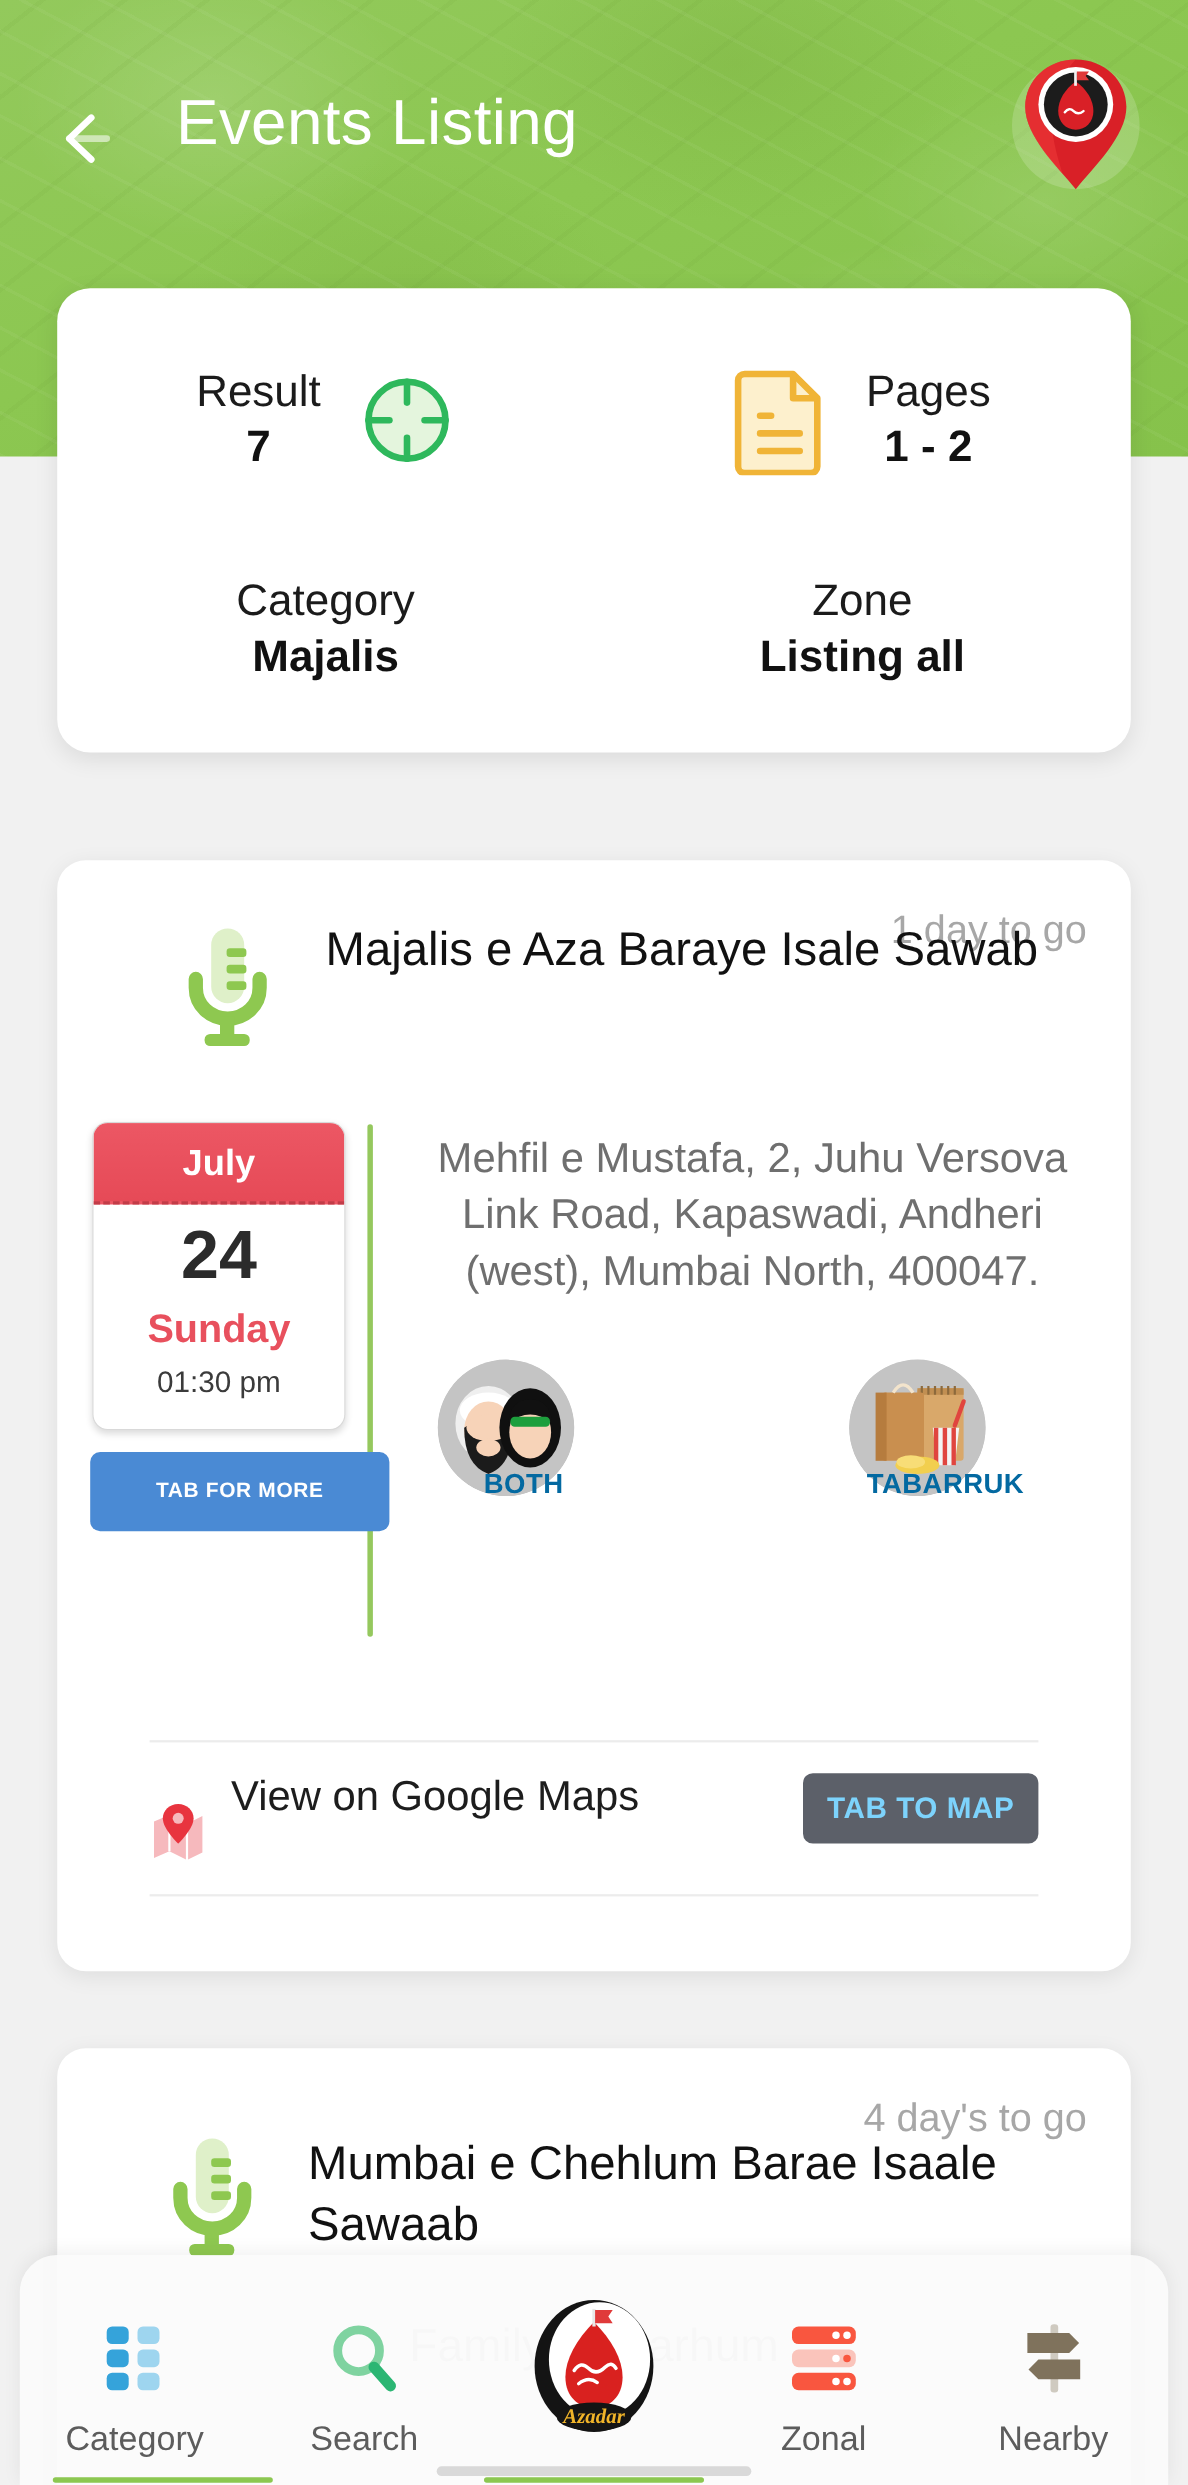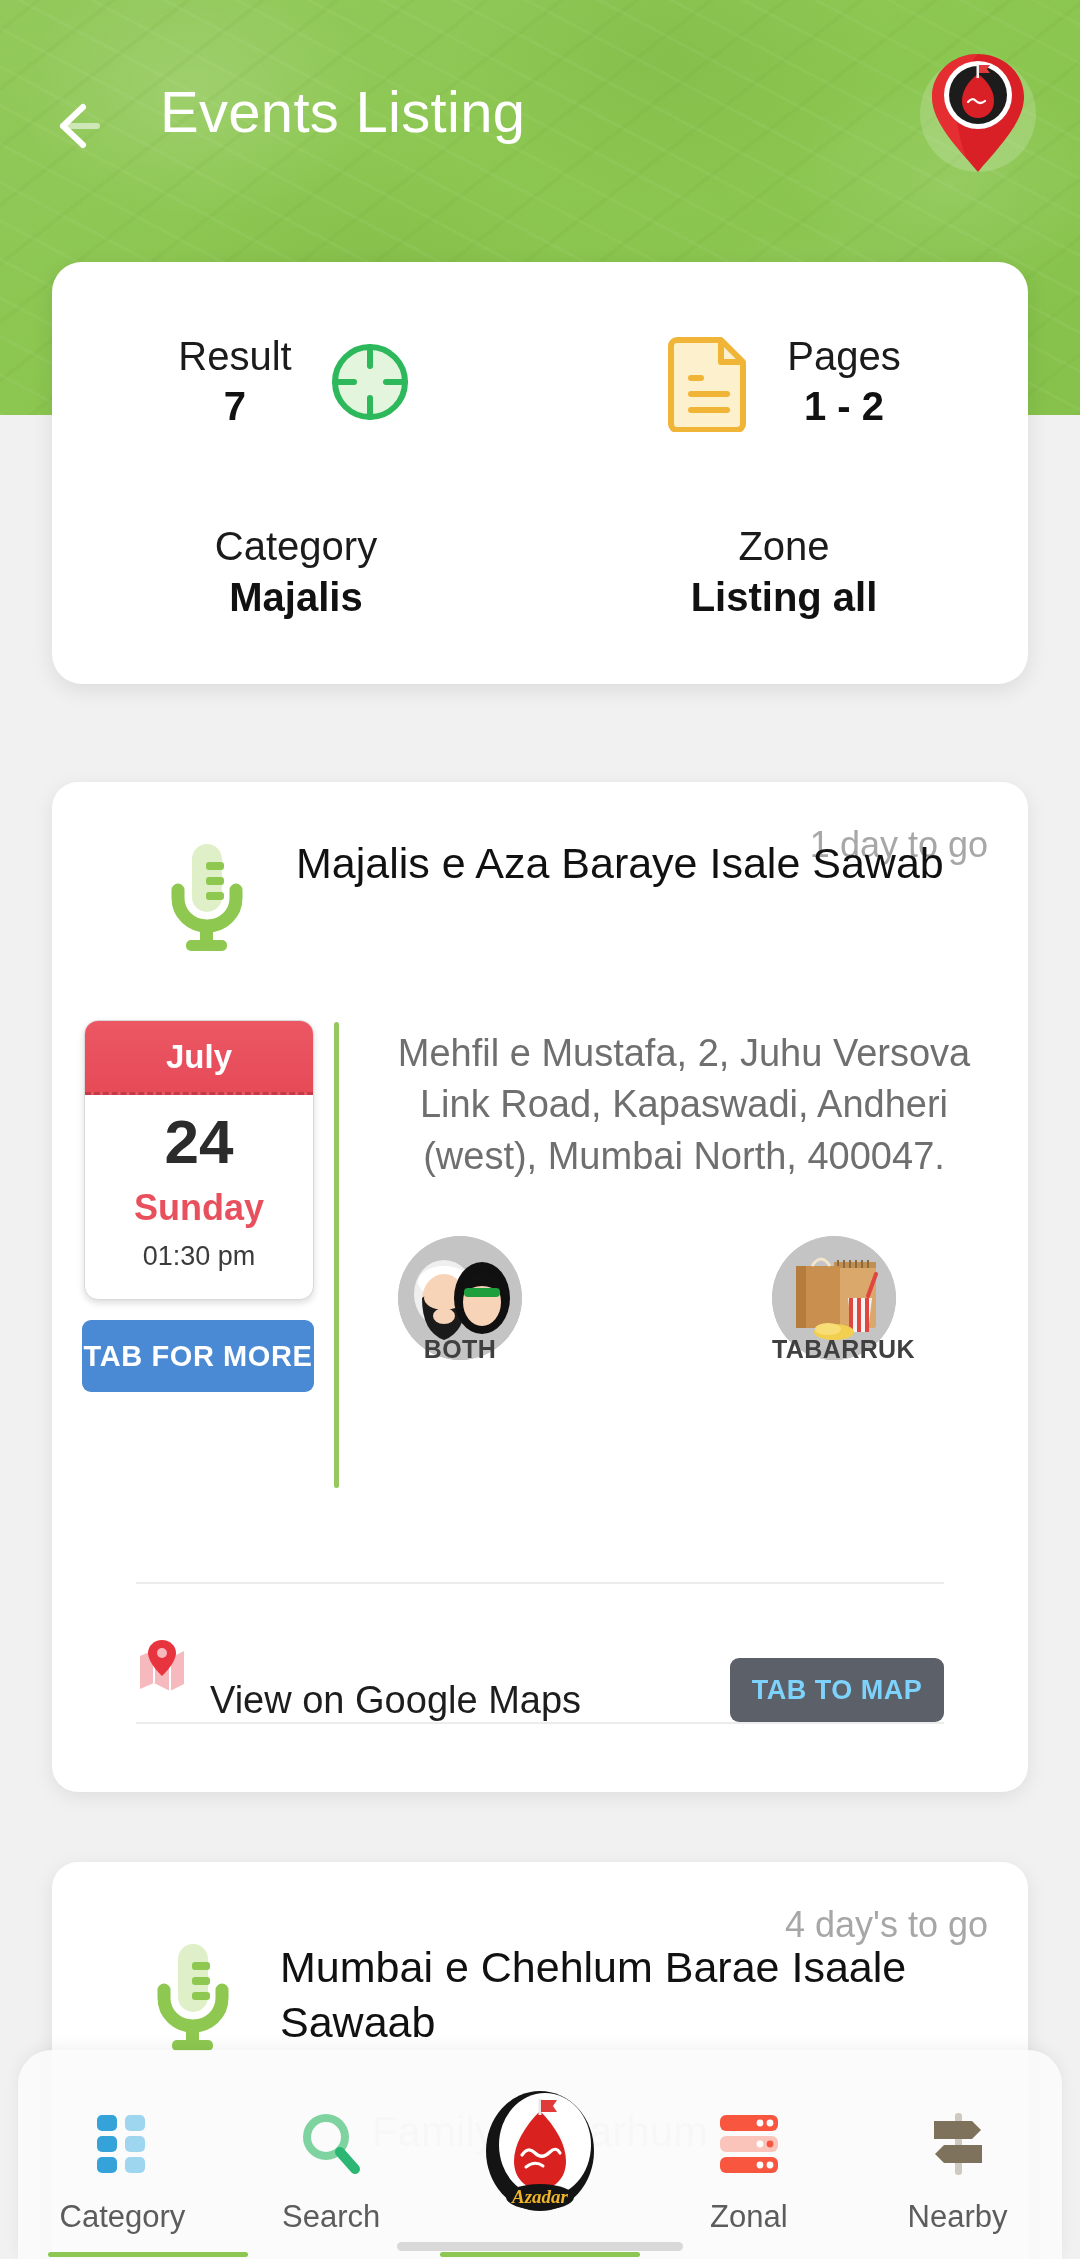--- a/index.html
+++ b/index.html
@@ -102,46 +102,46 @@
     height:74px; background:linear-gradient(180deg,#ec5764 0%,#e64a57 100%);
     display:flex; align-items:center; justify-content:center;
     color:#fff; font-size:33px; font-weight:700;
     border-bottom:3px dashed #c23c48;
   }
   .cal-day{ text-align:center; font-size:62px; font-weight:700; color:#2b2b2b; margin-top:16px; line-height:1; }
   .cal-wd{ text-align:center; font-size:36px; font-weight:700; color:#e8505d; margin-top:14px; }
   .cal-time{ text-align:center; font-size:27px; color:#3b3b3b; margin-top:12px; }
 
   .tab-more{
-    position:absolute; left:30px; top:300px; width:232px; height:72px;
+    position:absolute; left:30px; top:300px; width:272px; height:72px;
     background:#4a8ad4; border-radius:9px; border:0;
-    color:#fff; font-size:29px; font-weight:700; letter-spacing:.6px;
+    color:#fff; font-size:19px; font-weight:700; letter-spacing:.6px;
     cursor:pointer; font-family:"Liberation Sans", sans-serif;
   }
   .address{
     position:absolute; left:312px; top:8px; width:640px;
     text-align:center; font-size:38px; color:#6f6f6f; line-height:1.35; font-weight:300;
   }
   .badges{ position:absolute; left:312px; top:210px; width:640px; height:180px; }
   .badge{ position:absolute; width:124px; text-align:center; cursor:pointer; }
   .badge .circ{
     width:124px; height:124px; border-radius:50%;
     background:linear-gradient(180deg,#c9c9c9,#b6b6b6);
     position:relative; overflow:hidden;
   }
   .badge .cap{
-    position:absolute; left:0; bottom:-4px; width:124px;
-    font-size:25px; font-weight:700; color:#404040; letter-spacing:.4px;
+    position:absolute; left:16px; bottom:-4px; width:124px;
+    font-size:25px; font-weight:700; color:#0369a1; letter-spacing:.4px;
   }
   #badgeBoth{ left:34px; top:6px; }
   #badgeTab{ left:408px; top:6px; }
 
   
   .hr{ position:absolute; left:84px; width:808px; height:2px; background:#ececec; }
-  .maps-row{ position:absolute; left:84px; width:808px; height:110px; display:flex; align-items:flex-end; }
+  .maps-row{ position:absolute; left:84px; width:808px; height:110px; display:flex; align-items:flex-start; }
   .maps-label{ font-size:38px; color:#1d1d1d; margin-left:74px; font-weight:300; }
   .tab-map{
     position:absolute; right:0; width:214px; height:64px;
     background:#5c6069; border-radius:9px; border:0;
     color:#7dd3fc; font-size:27px; font-weight:700; letter-spacing:.5px;
     cursor:pointer; font-family:"Liberation Sans", sans-serif;
   }
   .gmap-icon{ position:absolute; left:0; top:50%; transform:translateY(-50%); }
 
   

